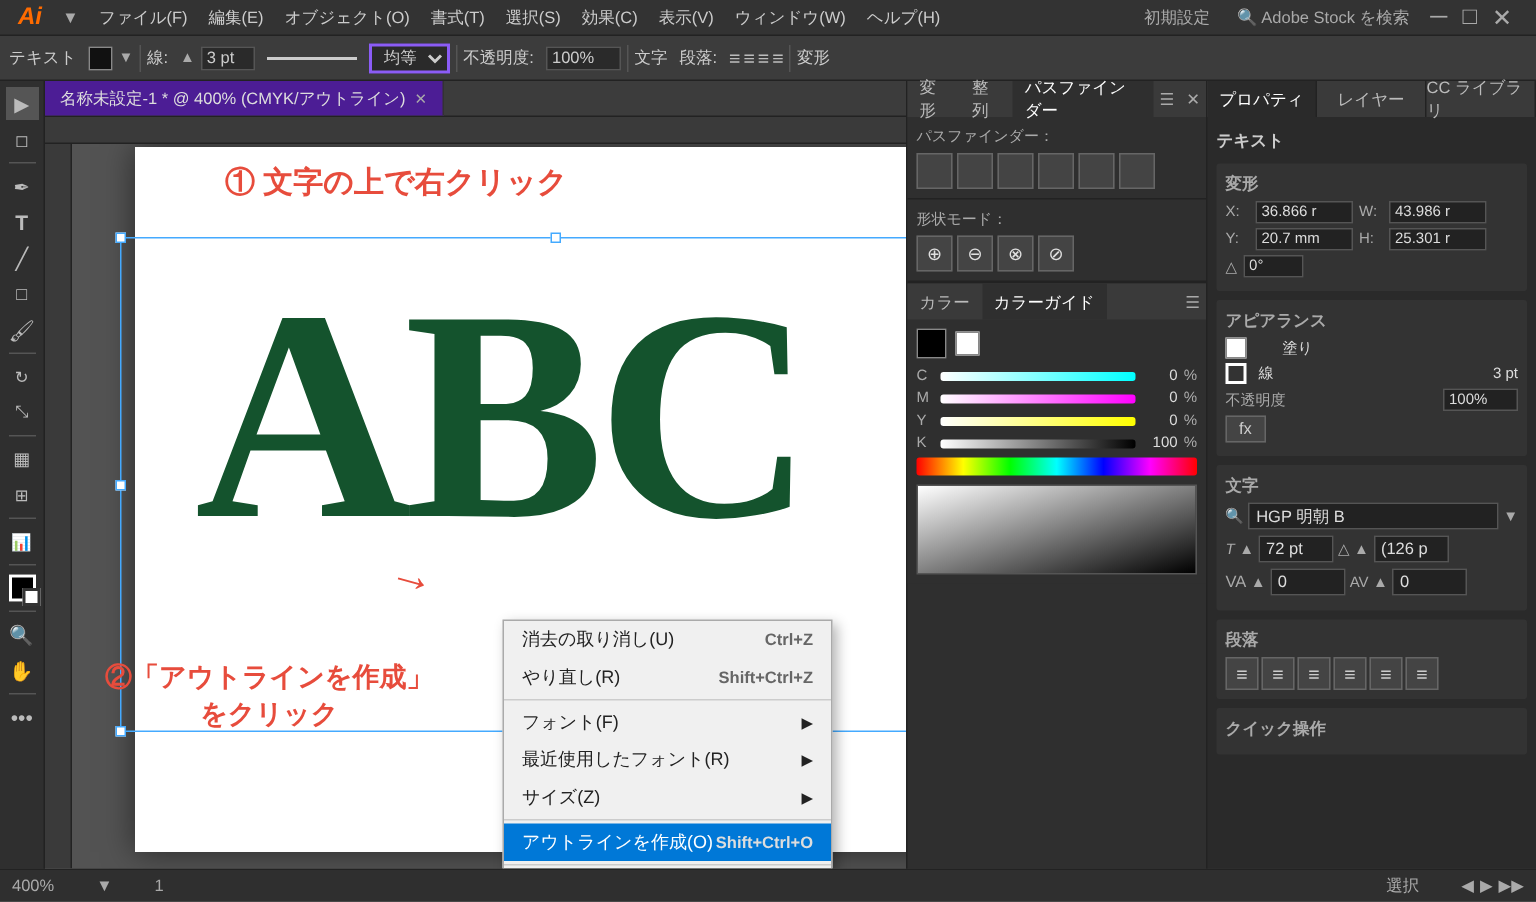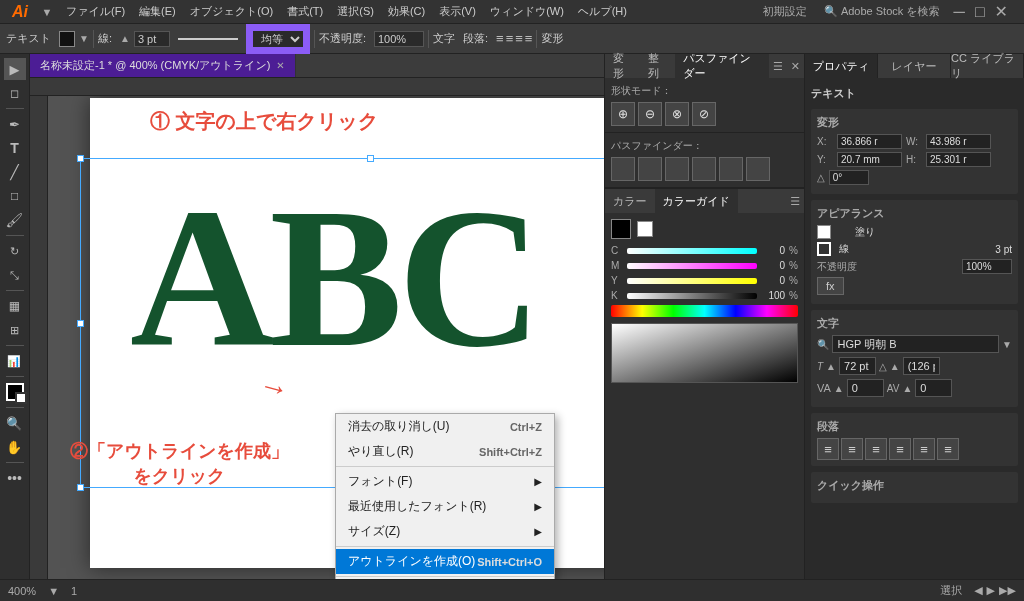--- a/index.html
+++ b/index.html
@@ -6,21 +6,21 @@
     body { width: 1024px; height: 601px; overflow: hidden; background: #535353; font-family: 'Yu Gothic', 'Meiryo', sans-serif; font-size: 12px; color: #e0e0e0; }
 
     
     .menu-bar { display: flex; align-items: center; background: #333; height: 24px; padding: 0 12px; gap: 2px; border-bottom: 1px solid #222; }
     .menu-bar .ai-logo { color: #ff6b00; font-weight: bold; font-size: 16px; margin-right: 6px; font-style: italic; }
     .menu-item { color: #ccc; font-size: 11px; padding: 0 6px; cursor: pointer; height: 100%; display: flex; align-items: center; }
 
     
     .toolbar { display: flex; align-items: center; background: #3c3c3c; height: 30px; padding: 0 6px; gap: 4px; border-bottom: 1px solid #222; }
     .toolbar-label { color: #ccc; font-size: 11px; margin-right: 4px; }
-    .toolbar-dropdown { background: #2a2a2a; border: 7px solid #8b5cf6; color: #ccc; font-size: 11px; padding: 1px 4px; cursor: pointer; }
+    .toolbar-dropdown { background: #2a2a2a; border: 2px solid #8b5cf6; color: #ccc; font-size: 11px; padding: 1px 4px; cursor: pointer; }
     .toolbar-input { background: #2a2a2a; border: 1px solid #555; color: #ccc; font-size: 11px; width: 36px; padding: 1px 3px; }
     .toolbar-line { width: 60px; height: 2px; background: #ccc; margin: 0 4px; }
 
     
     .left-tools { width: 30px; background: #2f2f2f; display: flex; flex-direction: column; align-items: center; padding: 4px 0; gap: 2px; border-right: 1px solid #222; }
     .tool-icon { width: 22px; height: 22px; display: flex; align-items: center; justify-content: center; cursor: pointer; border: 1px solid transparent; font-size: 13px; color: #bbb; }
     .tool-icon.active { background: #555; }
     .tool-sep { width: 18px; height: 1px; background: #555; margin: 2px 0; }
 
     
@@ -38,21 +38,21 @@
     .selection-box { position: absolute; top: 60px; left: -10px; right: -10px; bottom: 80px; border: 1px solid #4af; pointer-events: none; }
     .selection-handle { position: absolute; width: 7px; height: 7px; background: white; border: 1px solid #4af; }
     .canvas-annotation { position: absolute; top: 30px; left: 120px; color: #e74c3c; font-size: 20px; font-weight: bold; white-space: nowrap; }
     .canvas-abc { position: absolute; top: 80px; left: 40px; font-size: 200px; font-family: 'Times New Roman', serif; color: #14532d; font-weight: bold; letter-spacing: -5px; line-height: 1; }
 
     
     .ruler-h { position: absolute; top: 0; left: 0; right: 0; height: 18px; background: #3a3a3a; border-bottom: 1px solid #222; }
     .ruler-v { position: absolute; top: 18px; left: 0; width: 18px; bottom: 0; background: #3a3a3a; border-right: 1px solid #222; }
 
     
-    .status-bar { height: 22px; background: #2f2f2f; border-top: 1px solid #222; display: flex; align-items: center; padding: 0 8px; gap: 12px; font-size: 11px; color: #aaa; }
+    .status-bar { height: 22px; background: #2f2f2f; border-top: 1px solid #222; display: flex; align-items: center; padding: 0 8px; gap: 28px; font-size: 11px; color: #aaa; }
 
     
     .right-panels { width: 220px; background: #2a2a2a; display: flex; flex-direction: column; border-left: 1px solid #222; }
 
     
     .panel-tabs { display: flex; background: #3a3a3a; height: 24px; }
     .panel-tab { flex: 1; display: flex; align-items: center; justify-content: center; font-size: 11px; color: #bbb; cursor: pointer; border-right: 1px solid #222; }
     .panel-tab.active { background: #2a2a2a; color: #fff; }
 
     
@@ -86,21 +86,21 @@
     .ctx-item.highlighted { background: #0078d7; color: white; }
     .ctx-item .shortcut { color: #666; font-size: 11px; font-weight: bold; }
     .ctx-item.highlighted .shortcut { color: #ddd; }
     .ctx-sep { height: 1px; background: #ccc; margin: 2px 0; }
     .ctx-arrow { font-size: 10px; }
 
     
     .middle-panels { width: 200px; background: #2f2f2f; border-left: 1px solid #222; }
     .font-row { display: flex; align-items: center; gap: 3px; margin-bottom: 4px; }
     .font-input { background: #222; border: 1px solid #555; color: #ddd; font-size: 11px; padding: 2px 4px; flex: 1; }
-    .font-size-input { background: #222; border: 1px solid #555; color: #ddd; font-size: 11px; padding: 2px 4px; width: 37px; }
+    .font-size-input { background: #222; border: 1px solid #555; color: #ddd; font-size: 11px; padding: 2px 4px; width: 50px; }
 
     .panel-layout { display: flex; height: calc(601px - 54px - 22px); }
   </style>
 </head>
 <body>
 
 <div class="menu-bar">
   <span class="ai-logo">Ai</span>
   <span class="tool-icon" style="font-size:11px;color:#aaa;">▼</span>
   <span class="menu-item">ファイル(F)</span>
@@ -252,37 +252,37 @@
 
     <div style="background:#2f2f2f;border-bottom:1px solid #222;">
       <div class="cr-tab-bar">
         <span class="cr-tab">変形</span>
         <span class="cr-tab">整列</span>
         <span class="cr-tab active">パスファインダー</span>
         <span style="margin-left:auto;color:#aaa;font-size:11px;cursor:pointer;padding:0 4px;">☰</span>
         <span style="color:#aaa;font-size:11px;cursor:pointer;padding:0 4px;">✕</span>
       </div>
       <div class="cr-section">
+        <div style="font-size:10px;color:#aaa;margin-bottom:4px;">パスファインダー：</div>
+        <div style="display:flex;gap:3px;flex-wrap:wrap;">
+          <div style="width:24px;height:24px;background:#444;border:1px solid #666;cursor:pointer;"></div>
+          <div style="width:24px;height:24px;background:#444;border:1px solid #666;cursor:pointer;"></div>
+          <div style="width:24px;height:24px;background:#444;border:1px solid #666;cursor:pointer;"></div>
+          <div style="width:24px;height:24px;background:#444;border:1px solid #666;cursor:pointer;"></div>
+          <div style="width:24px;height:24px;background:#444;border:1px solid #666;cursor:pointer;"></div>
+          <div style="width:24px;height:24px;background:#444;border:1px solid #666;cursor:pointer;"></div>
+        </div>
+      </div>
+      <div class="cr-section">
         <div style="font-size:10px;color:#aaa;margin-bottom:4px;">形状モード：</div>
         <div style="display:flex;gap:3px;">
           <div style="width:24px;height:24px;background:#444;border:1px solid #666;display:flex;align-items:center;justify-content:center;cursor:pointer;">⊕</div>
           <div style="width:24px;height:24px;background:#444;border:1px solid #666;display:flex;align-items:center;justify-content:center;cursor:pointer;">⊖</div>
           <div style="width:24px;height:24px;background:#444;border:1px solid #666;display:flex;align-items:center;justify-content:center;cursor:pointer;">⊗</div>
           <div style="width:24px;height:24px;background:#444;border:1px solid #666;display:flex;align-items:center;justify-content:center;cursor:pointer;">⊘</div>
-        </div>
-      </div>
-      <div class="cr-section">
-        <div style="font-size:10px;color:#aaa;margin-bottom:4px;">パスファインダー：</div>
-        <div style="display:flex;gap:3px;flex-wrap:wrap;">
-          <div style="width:24px;height:24px;background:#444;border:1px solid #666;cursor:pointer;"></div>
-          <div style="width:24px;height:24px;background:#444;border:1px solid #666;cursor:pointer;"></div>
-          <div style="width:24px;height:24px;background:#444;border:1px solid #666;cursor:pointer;"></div>
-          <div style="width:24px;height:24px;background:#444;border:1px solid #666;cursor:pointer;"></div>
-          <div style="width:24px;height:24px;background:#444;border:1px solid #666;cursor:pointer;"></div>
-          <div style="width:24px;height:24px;background:#444;border:1px solid #666;cursor:pointer;"></div>
         </div>
       </div>
     </div>
 
     <div style="background:#2f2f2f;flex:1;">
       <div class="cr-tab-bar">
         <span class="cr-tab">カラー</span>
         <span class="cr-tab active">カラーガイド</span>
         <span style="margin-left:auto;color:#aaa;font-size:11px;cursor:pointer;padding:0 4px;">☰</span>
       </div>

